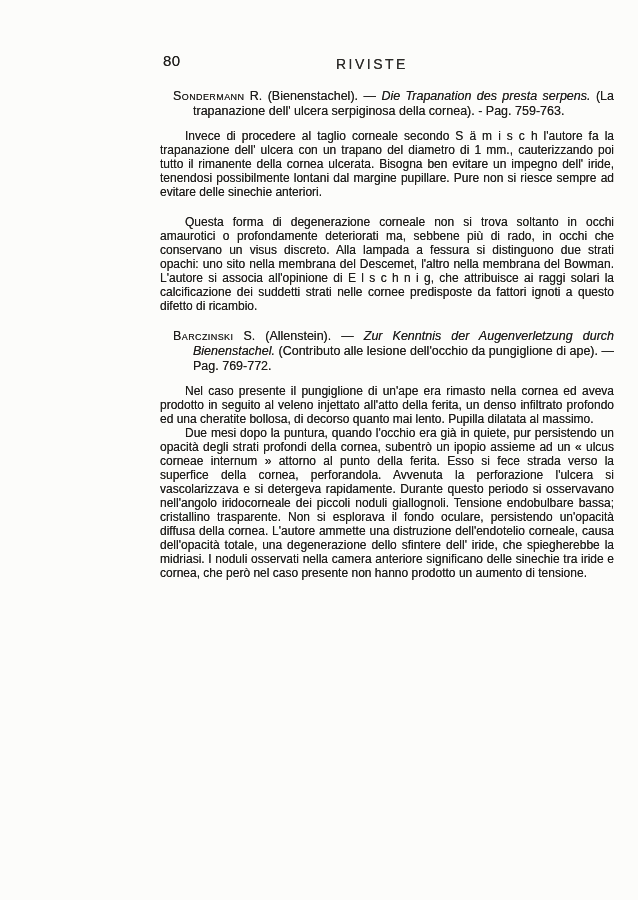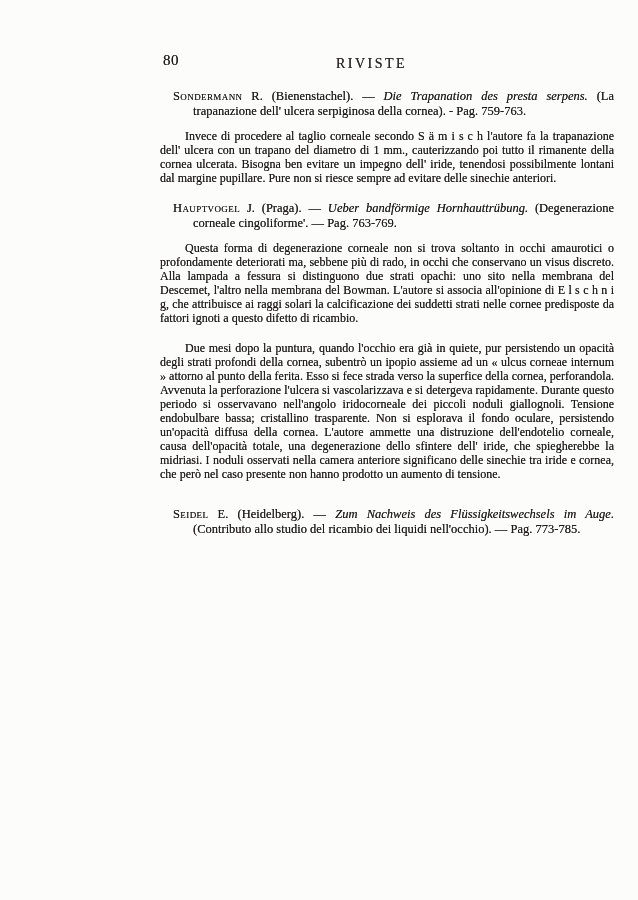--- a/index.html
+++ b/index.html
@@ -4,21 +4,21 @@
 <style>
   html, body { margin: 0; padding: 0; }
   body { background: #ffffff; }
 
   .sheet {
     position: relative;
     width: 638px;
     height: 900px;
     background: #fcfcfa;
     overflow: hidden;
-    font-family: Liberation Serif, serif;
+    font-family: Liberation Sans, sans-serif;
     color: #1d1c1a;
     text-shadow: 0 0 0.45px rgba(25,23,20,0.75); 
   }
 
   .content {
     position: absolute;
     left: 160px;
     top: 54px;
     width: 454px;
   }
@@ -63,45 +63,45 @@
   }
   .entry-heading em { font-style: italic; }
 
   .para {
     margin: 10px 0 0 0;
     text-indent: 25px;
     text-align: justify;
     font-size: 12px;
     line-height: 14px;
   }
-  .para + .para { margin-top: 8px; }
+  .para + .para { margin-top: 0; }
 </style>
 </head>
 <body>
 
 <div class="sheet">
   <div class="content">
 
     <div class="masthead">
       <span class="pagenum">80</span>
       <span class="running-title">RIVISTE</span>
     </div>
 
     <section class="section first">
       <p class="entry-heading"><span class="author">Sondermann</span><span> R. (Bienenstachel). — </span><em>Die Trapanation des presta serpens.</em><span> (La trapanazione dell' ulcera serpiginosa della cornea). - Pag. 759-763.</span></p>
       <p class="para">Invece di procedere al taglio corneale secondo S ä m i s c h l'autore fa la trapanazione dell' ulcera con un trapano del diametro di 1 mm., cauterizzando poi tutto il rimanente della cornea ulcerata. Bisogna ben evitare un impegno dell' iride, tenendosi possibilmente lontani dal margine pupillare. Pure non si riesce sempre ad evitare delle sinechie anteriori.</p>
     </section>
 
     <section class="section">
-      <p class="entry-heading"><span class="author">Hauptvogel</span><span> J. (Praga). — </span><em>Ueber bandförmige Hornhauttrübung.</em><span> (Degenerazione corneale cingoliforme'. — Pag. 763-769.</span></p>
       <p class="para">Questa forma di degenerazione corneale non si trova soltanto in occhi amaurotici o profondamente deteriorati ma, sebbene più di rado, in occhi che conservano un visus discreto. Alla lampada a fessura si distinguono due strati opachi: uno sito nella membrana del Descemet, l'altro nella membrana del Bowman. L'autore si associa all'opinione di E l s c h n i g, che attribuisce ai raggi solari la calcificazione dei suddetti strati nelle cornee predisposte da fattori ignoti a questo difetto di ricambio.</p>
     </section>
 
     <section class="section">
+      <p class="entry-heading"><span class="author">Barczinski</span><span> S. (Allenstein). — </span><em>Zur Kenntnis der Augenverletzung durch Bienenstachel.</em><span> (Contributo alle lesione dell'occhio da pungiglione di ape). — Pag. 769-772.</span></p>
+      <p class="para">Nel caso presente il pungiglione di un'ape era rimasto nella cornea ed aveva prodotto in seguito al veleno injettato all'atto della ferita, un denso infiltrato profondo ed una cheratite bollosa, di decorso quanto mai lento. Pupilla dilatata al massimo.</p>
       <p class="para">Due mesi dopo la puntura, quando l'occhio era già in quiete, pur persistendo un opacità degli strati profondi della cornea, subentrò un ipopio assieme ad un « ulcus corneae internum » attorno al punto della ferita. Esso si fece strada verso la superfice della cornea, perforandola. Avvenuta la perforazione l'ulcera si vascolarizzava e si detergeva rapidamente. Durante questo periodo si osservavano nell'angolo iridocorneale dei piccoli noduli giallognoli. Tensione endobulbare bassa; cristallino trasparente. Non si esplorava il fondo oculare, persistendo un'opacità diffusa della cornea. L'autore ammette una distruzione dell'endotelio corneale, causa dell'opacità totale, una degenerazione dello sfintere dell' iride, che spiegherebbe la midriasi. I noduli osservati nella camera anteriore significano delle sinechie tra iride e cornea, che però nel caso presente non hanno prodotto un aumento di tensione.</p>
     </section>
 
     <section class="section gap-lg">
-      <p class="entry-heading"><span class="author">Seidel</span><span> E. (Heidelberg). — </span><em>Zum Nachweis des Flüssigkeitswechsels im Auge.</em><span> (Contributo allo studio del ricambio dei liquidi nell'occhio). — Pag. 773-785.</span></p>
     </section>
 
   </div>
 </div>
 
 </body></html>

